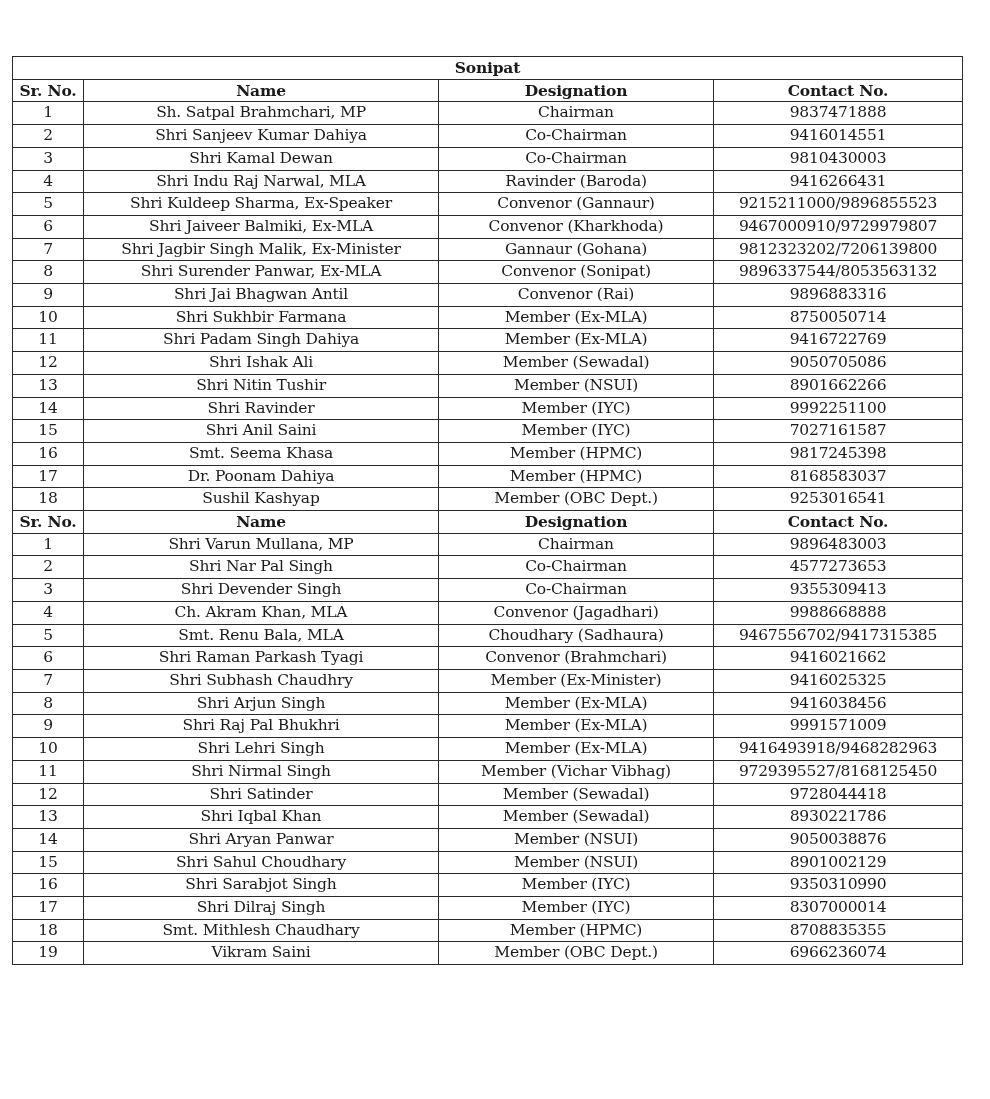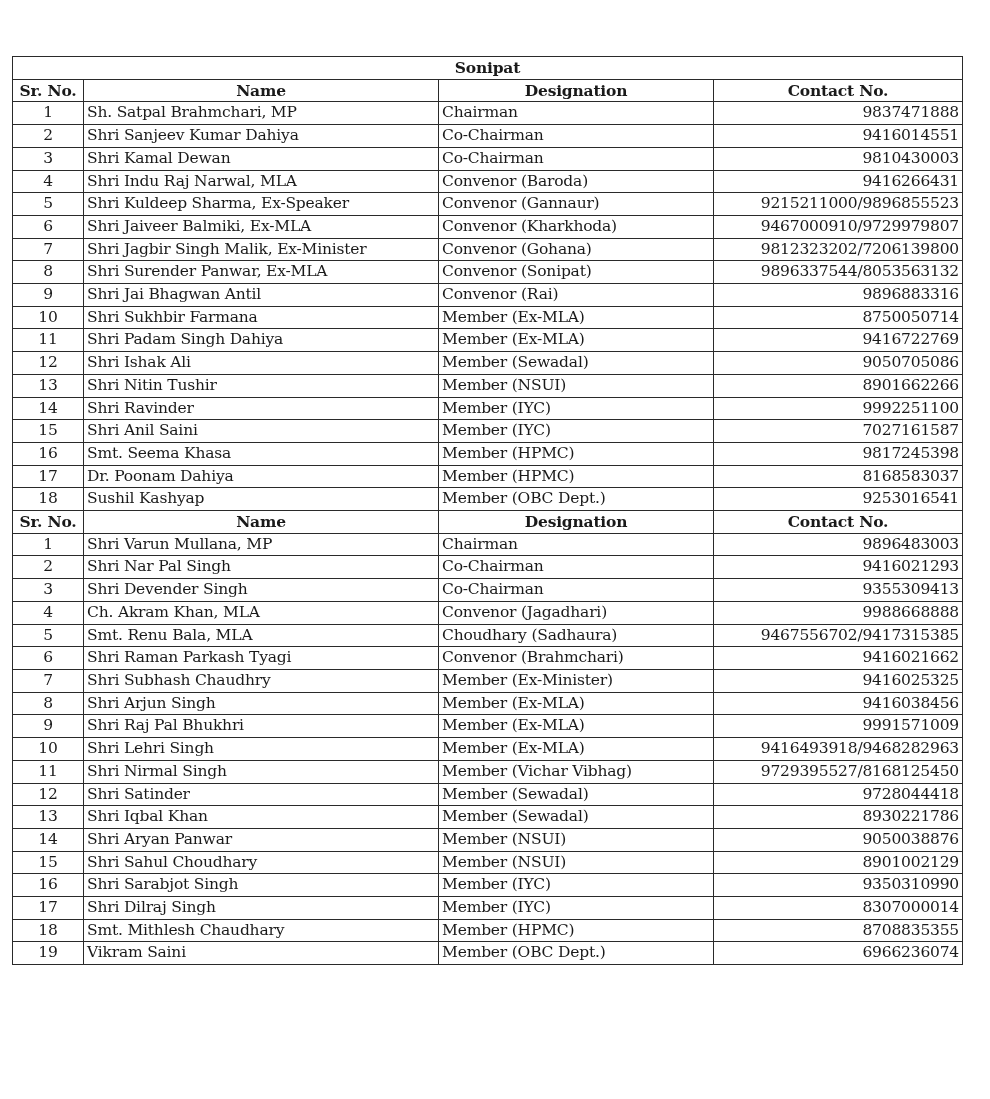--- a/index.html
+++ b/index.html
@@ -10,23 +10,23 @@
   col.c-sr { width: 71px; }
   col.c-name { width: 355px; }
   col.c-desig { width: 275px; }
   col.c-contact { width: 249px; }
   td, th { border: 1.5px solid #2a2a2a; height: 21.7px; padding: 0 3px;
            font-size: 15.5px; line-height: 21.7px; white-space: nowrap; overflow: hidden;
            font-weight: normal; letter-spacing: -0.2px; }
   .section-title th { text-align: center; font-weight: bold; font-size: 15.5px; }
   .col-head th { font-weight: bold; }
   td.sr { text-align: center; }
-  td.name { text-align: left; margin-top: 48px; }
-  td.desig { text-align: left; }
-  td.contact { text-align: right; }
+  td.name { text-align: center; margin-top: 48px; }
+  td.desig { text-align: center; }
+  td.contact { text-align: center; }
 </style>
 </head>
 <body>
 
 <div class="sheet">
   <table>
     <colgroup>
       <col class="c-sr">
         <col class="c-name">
         <col class="c-desig">
@@ -56,39 +56,39 @@
         </tr>
         <tr>
           <td class="sr">3</td>
           <td class="name">Shri Kamal Dewan</td>
           <td class="desig">Co-Chairman</td>
           <td class="contact">9810430003</td>
         </tr>
         <tr>
           <td class="sr">4</td>
           <td class="name">Shri Indu Raj Narwal, MLA</td>
-          <td class="desig">Convenor (Baroda)</td>
+          <td class="desig">Ravinder (Baroda)</td>
           <td class="contact">9416266431</td>
         </tr>
         <tr>
           <td class="sr">5</td>
           <td class="name">Shri Kuldeep Sharma, Ex-Speaker</td>
           <td class="desig">Convenor (Gannaur)</td>
           <td class="contact">9215211000/9896855523</td>
         </tr>
         <tr>
           <td class="sr">6</td>
           <td class="name">Shri Jaiveer Balmiki, Ex-MLA</td>
           <td class="desig">Convenor (Kharkhoda)</td>
           <td class="contact">9467000910/9729979807</td>
         </tr>
         <tr>
           <td class="sr">7</td>
           <td class="name">Shri Jagbir Singh Malik, Ex-Minister</td>
-          <td class="desig">Convenor (Gohana)</td>
+          <td class="desig">Gannaur (Gohana)</td>
           <td class="contact">9812323202/7206139800</td>
         </tr>
         <tr>
           <td class="sr">8</td>
           <td class="name">Shri Surender Panwar, Ex-MLA</td>
           <td class="desig">Convenor (Sonipat)</td>
           <td class="contact">9896337544/8053563132</td>
         </tr>
         <tr>
           <td class="sr">9</td>
@@ -159,21 +159,21 @@
         <tr>
           <td class="sr">1</td>
           <td class="name">Shri Varun Mullana, MP</td>
           <td class="desig">Chairman</td>
           <td class="contact">9896483003</td>
         </tr>
         <tr>
           <td class="sr">2</td>
           <td class="name">Shri Nar Pal Singh</td>
           <td class="desig">Co-Chairman</td>
-          <td class="contact">9416021293</td>
+          <td class="contact">4577273653</td>
         </tr>
         <tr>
           <td class="sr">3</td>
           <td class="name">Shri Devender Singh</td>
           <td class="desig">Co-Chairman</td>
           <td class="contact">9355309413</td>
         </tr>
         <tr>
           <td class="sr">4</td>
           <td class="name">Ch. Akram Khan, MLA</td>

